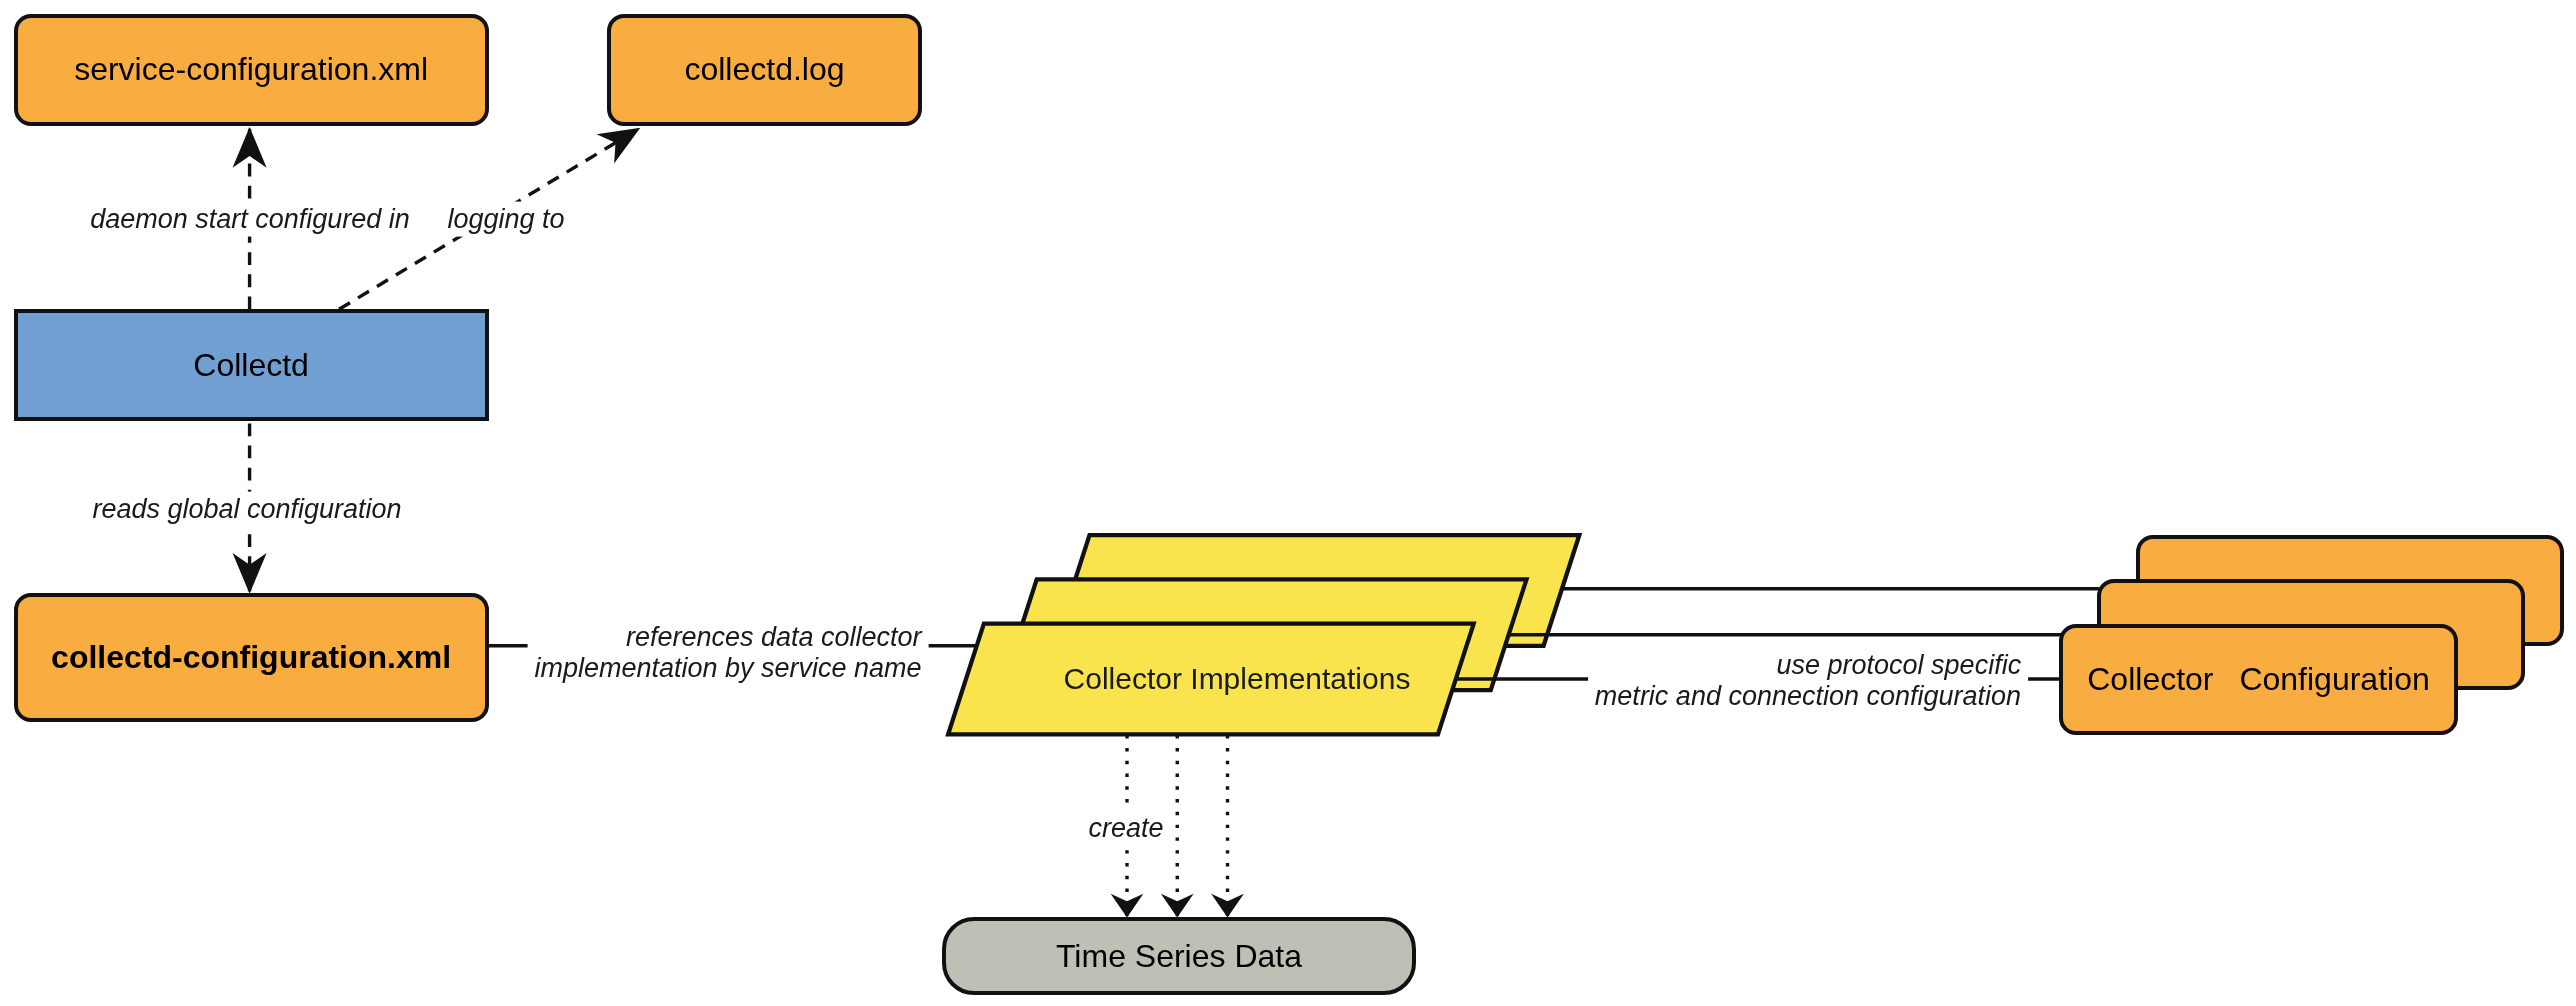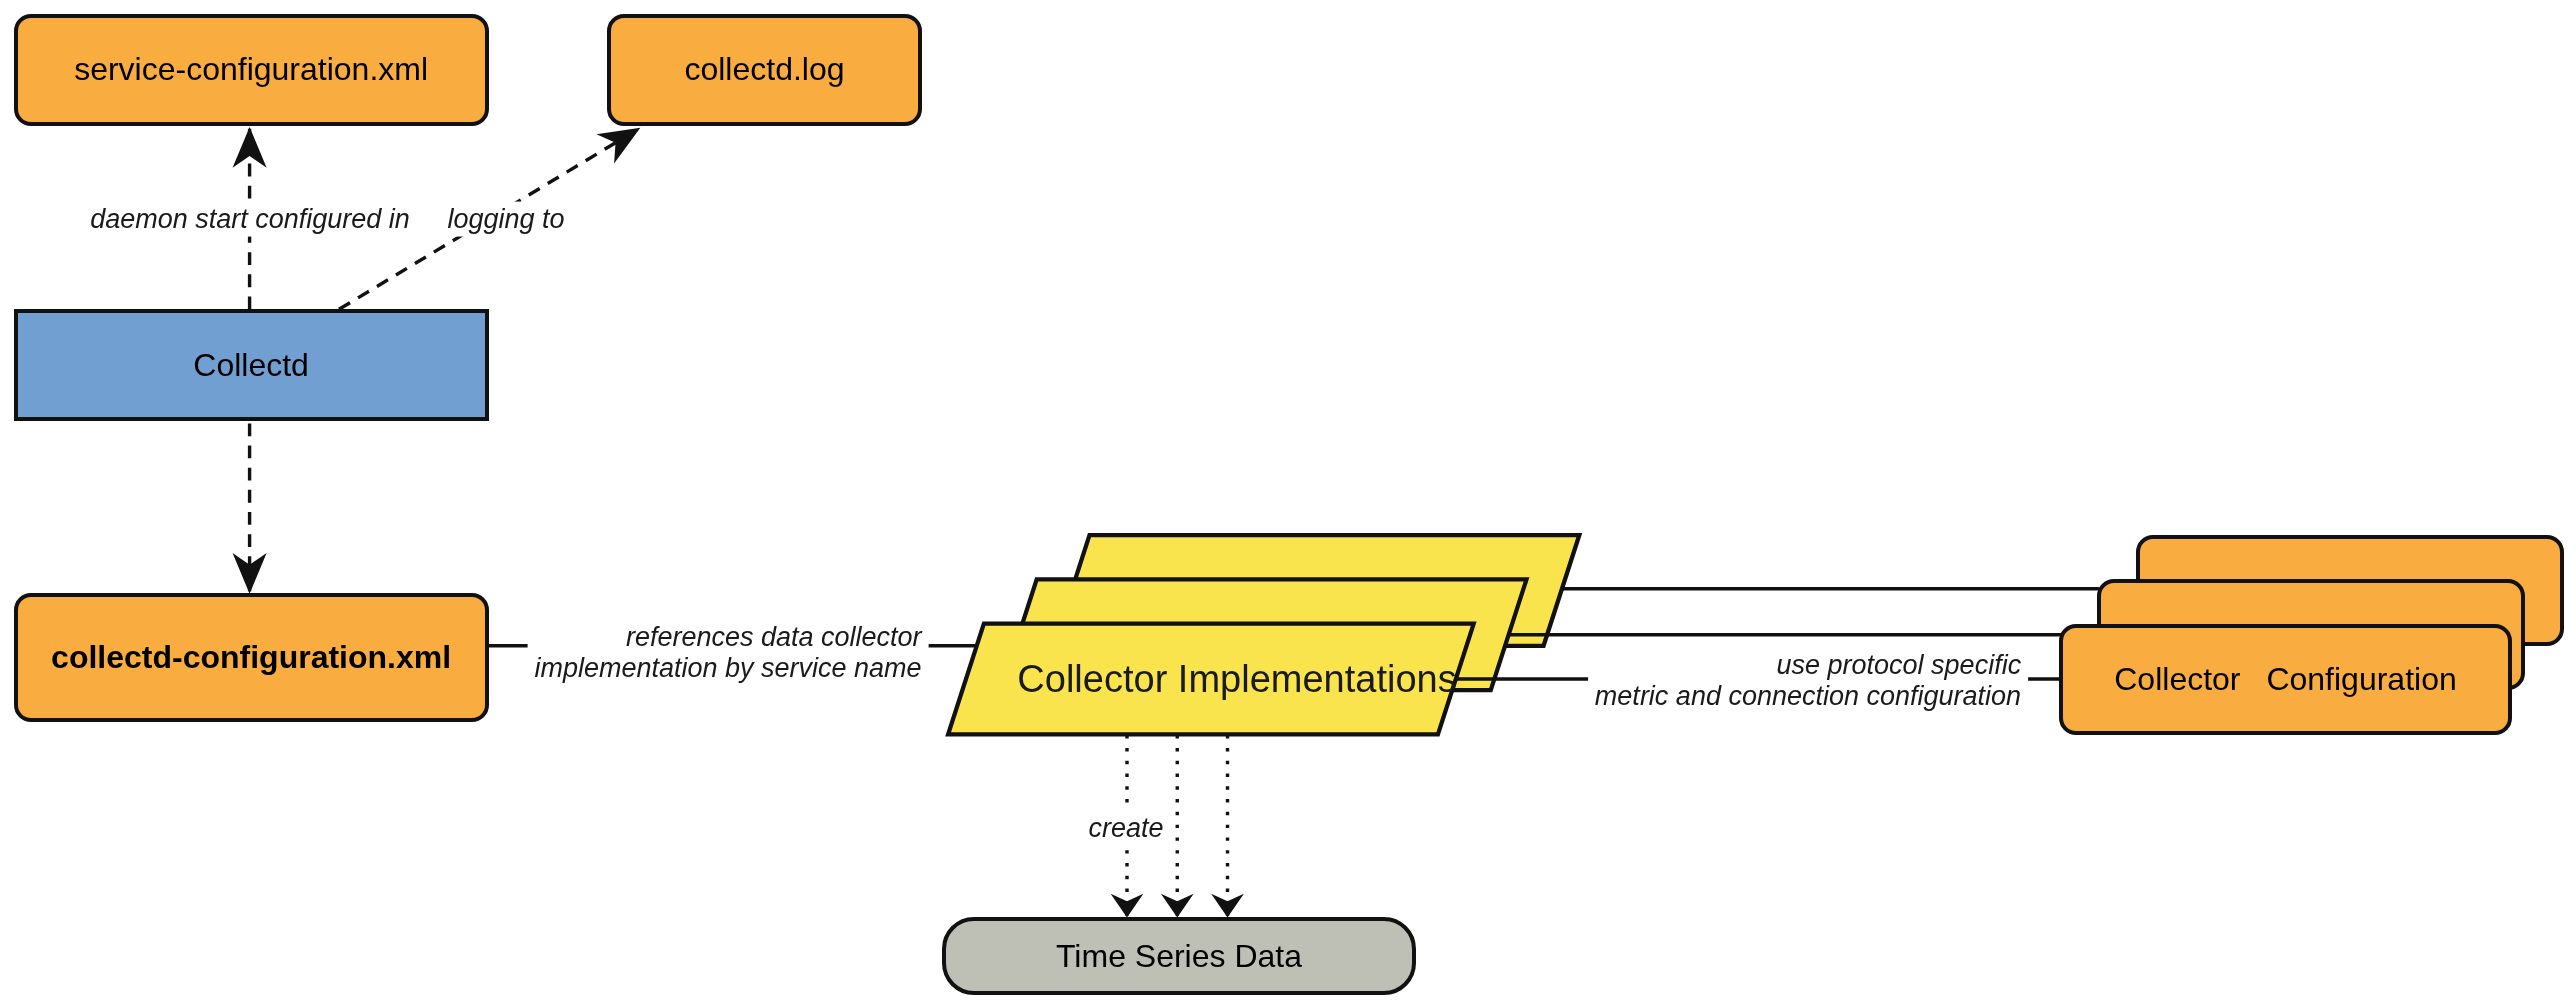--- a/index.html
+++ b/index.html
@@ -5,21 +5,21 @@
   html,body { margin:0; padding:0; background:#ffffff; }
   #canvas { position:relative; width:2576px; height:1007px; background:#ffffff; overflow:hidden;
             font-family:"Liberation Sans",sans-serif; color:#1a1a1a; }
   #wires { position:absolute; left:0; top:0; }
   .node { position:absolute; display:flex; align-items:center; justify-content:center;
           box-sizing:border-box; border:4.3px solid #111; font-size:32px; color:#000000;
           white-space:nowrap; }
   .round { border-radius:17px; }
   .lbl { position:absolute; transform:translate(-50%,-50%); font-style:italic; font-size:27px;
          line-height:31.5px; text-align:right; white-space:pre; background:#fff; padding:1.7px 6.8px; }
-  .floatlbl { position:absolute; transform:translate(-50%,-50%); font-size:38px; white-space:nowrap;text-align:right; }
+  .floatlbl { position:absolute; transform:translate(-50%,-50%); font-size:30px; white-space:nowrap;text-align:right; }
 </style>
 </head>
 <body>
 
 <div id="canvas">
 
   <svg id="wires" width="2576" height="1007" viewBox="0 0 3024 1182">
     <defs>
       <marker id="arrow" viewBox="-13 -6 14 12" markerWidth="14" markerHeight="12" refX="-0.5" refY="0" orient="auto" markerUnits="strokeWidth">
         <path d="M0,0 L-12,5 L-8.5,0 L-12,-5 Z" fill="#111"></path>
@@ -59,32 +59,33 @@
   <div class="node round" style="left: 607px; top: 13.6px; width: 315px; height: 112px; background-color: rgb(249, 172, 64);">
     <span>collectd.log</span>
   </div>
 
   <div class="node round" style="left: 13.6px; top: 593px; width: 475px; height: 129px; background-color: rgb(249, 172, 64); font-weight: bold;">
     <span>collectd-configuration.xml</span>
   </div>
 
   <div class="node round" style="left: 2136px; top: 535px; width: 428px; height: 111px; background-color: rgb(249, 172, 64);"></div>
   <div class="node round" style="left: 2097px; top: 579px; width: 428px; height: 111px; background-color: rgb(249, 172, 64);"></div>
-  <div class="node round" style="left: 2059px; top: 624px; width: 453px; height: 111px; word-spacing: 17px; background-color: rgb(249, 172, 64);">
+  <div class="node round" style="left: 2059px; top: 624px; width: 399px; height: 111px; word-spacing: 17px; background-color: rgb(249, 172, 64);">
     <span>Collector Configuration</span>
   </div>
 
   <div class="node round" style="left: 942px; top: 917px; width: 474px; height: 78px; border-radius: 32px; background-color: rgb(190, 192, 182);">
     <span>Time Series Data</span>
   </div>
 
   <div class="floatlbl" style="left:1237px; top:679px;">Collector Implementations</div>
 
   <div class="lbl" style="left:250px; top:219px;">daemon start configured in</div>
   <div class="lbl" style="left:506px; top:219px;">logging to</div>
+  <div class="lbl" style="left:247px; top:509px;">reads global configuration</div>
   <div class="lbl" style="left:728px; top:653px;">references data collector
 implementation by service name</div>
   <div class="lbl" style="left:1808px; top:681px;">use protocol specific
 metric and connection configuration</div>
   <div class="lbl" style="left:1126px; top:828px;">create</div>
 
 </div>
 
 
 </body></html>

